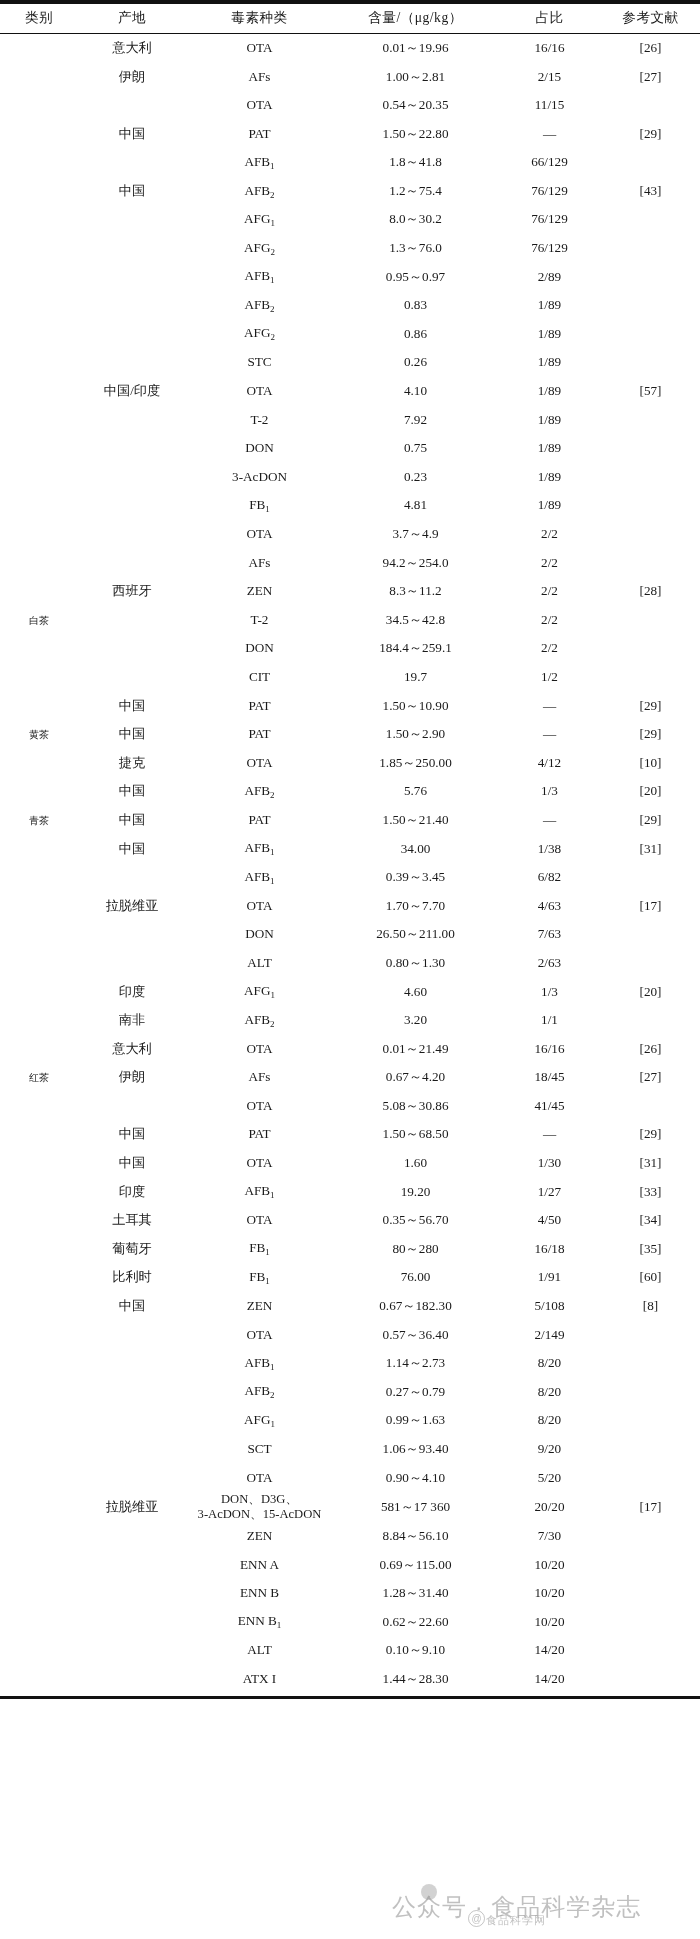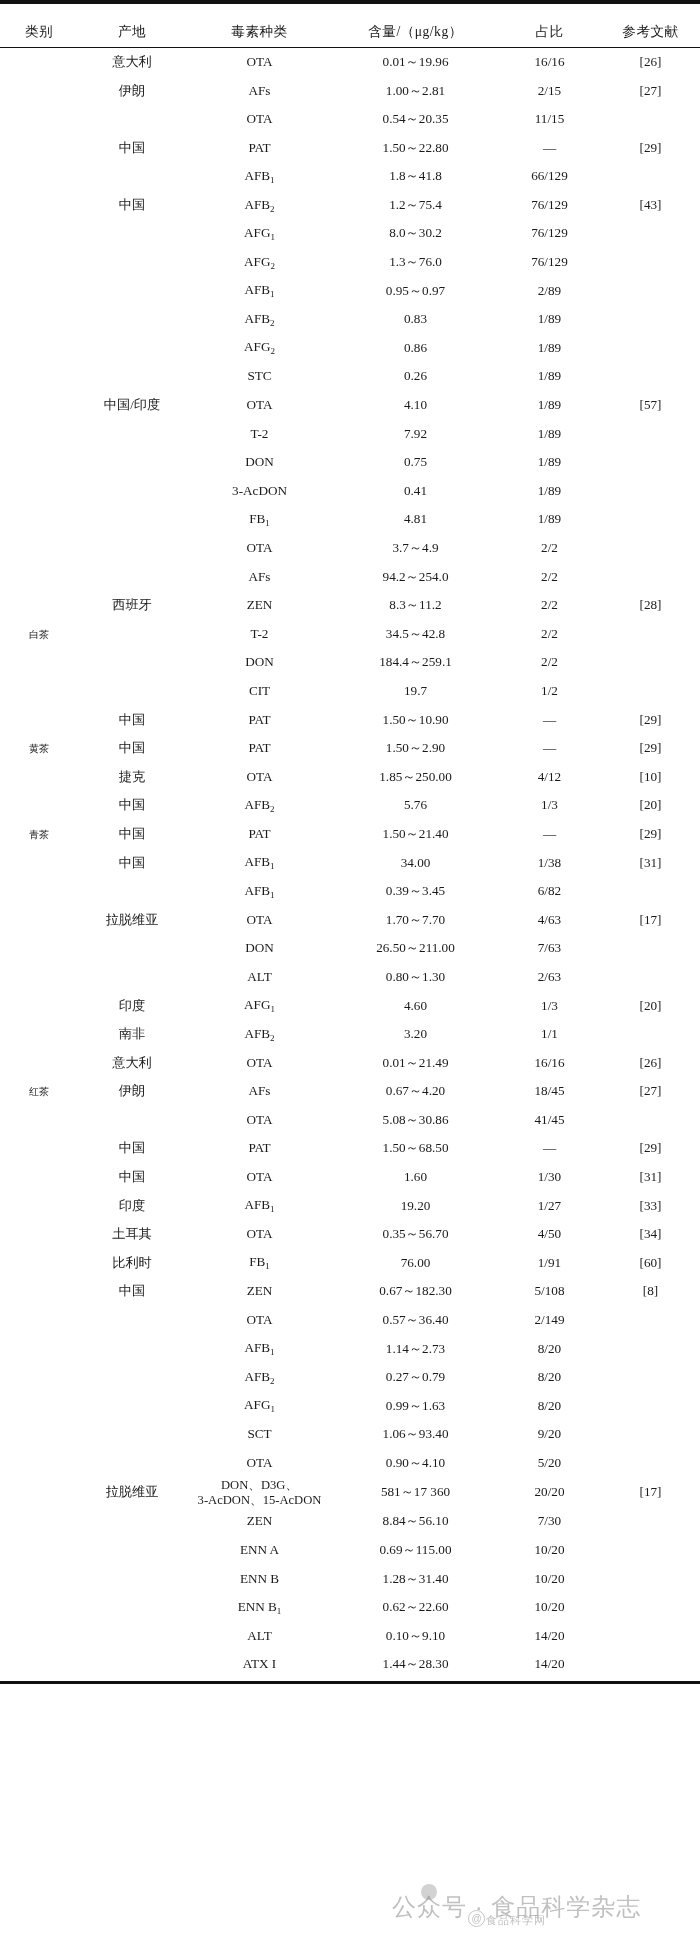--- a/index.html
+++ b/index.html
@@ -28,21 +28,21 @@
   table.mytable col.c-cat   { width: 78px; }
   table.mytable col.c-org   { width: 108px; }
   table.mytable col.c-tox   { width: 147px; }
   table.mytable col.c-amt   { width: 165px; }
   table.mytable col.c-rat   { width: 103px; }
   table.mytable col.c-ref   { width: 99px; }
 
   thead tr.head-row th {
     font-weight: normal;
     font-size: 13.6px;
-    padding: 19px 0 6px 0;
+    padding: 5px 0 6px 0;
     text-align: center;
     vertical-align: middle;
     letter-spacing: 0.5px;
   }
   
   .rule-top {
     height: 0;
     border-top: 3px solid #111;
     border-bottom: 1px solid #111;
     margin: 0 0 0 0;
@@ -288,21 +288,21 @@
           <td></td>
           <td>DON</td>
           <td>0.75</td>
           <td>1/89</td>
           <td></td>
         </tr>
         <tr>
           <td class="cat"></td>
           <td></td>
           <td>3-AcDON</td>
-          <td>0.41</td>
+          <td>0.23</td>
           <td>1/89</td>
           <td></td>
         </tr>
         <tr>
           <td class="cat"></td>
           <td></td>
           <td>FB<sub>1</sub></td>
           <td>4.81</td>
           <td>1/89</td>
           <td></td>
@@ -502,20 +502,28 @@
         <tr>
           <td class="cat"></td>
           <td>土耳其</td>
           <td>OTA</td>
           <td>0.35～56.70</td>
           <td>4/50</td>
           <td>[34]</td>
         </tr>
         <tr>
           <td class="cat"></td>
+          <td>葡萄牙</td>
+          <td>FB<sub>1</sub></td>
+          <td>80～280</td>
+          <td>16/18</td>
+          <td>[35]</td>
+        </tr>
+        <tr>
+          <td class="cat"></td>
           <td>比利时</td>
           <td>FB<sub>1</sub></td>
           <td>76.00</td>
           <td>1/91</td>
           <td>[60]</td>
         </tr>
         <tr>
           <td class="cat"></td>
           <td>中国</td>
           <td>ZEN</td>

